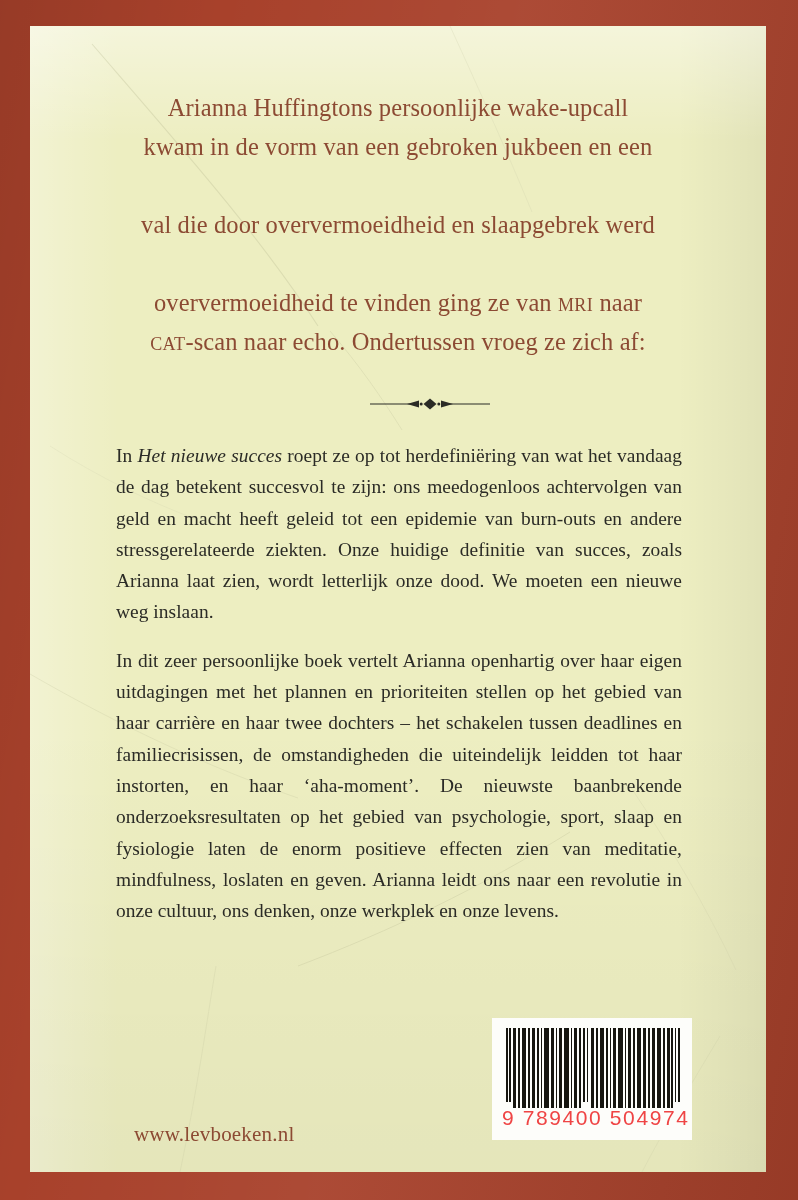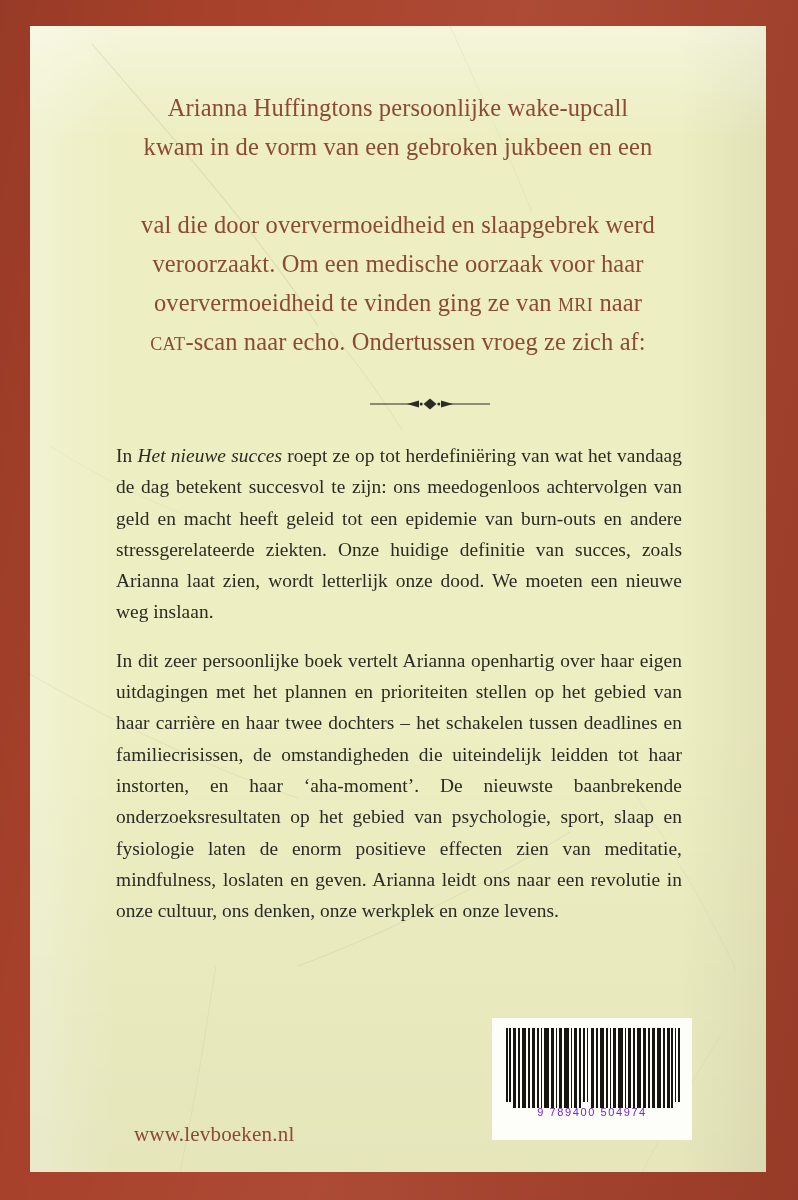--- a/index.html
+++ b/index.html
@@ -122,23 +122,23 @@
     height: 100%;
     background: #16150f;
   }
   .barcode-bars span.guard { height: 92%; }
   .barcode-digits {
     position: absolute;
     left: 10px;
     top: 88px;
     width: 180px;
     font-family: "Liberation Sans", "DejaVu Sans", sans-serif;
-    font-size: 11px;
+    font-size: 21px;
     letter-spacing: 1.6px;
-    color: #6d28d9;
+    color: #ef4444;
     text-align: center;
     white-space: nowrap;
   }
 
   .site-url {
     position: absolute;
     left: 104px;
     top: 1096px;
     color: #8c4a33;
     font-size: 21px;
@@ -164,21 +164,21 @@
       <path d="M 420 0 C 452 70 478 128 502 186" stroke="#cdceab" stroke-width="0.8" fill="none"></path>
       <path d="M 690 1010 C 660 1060 636 1100 612 1146" stroke="#c9caa4" stroke-width="0.8" fill="none"></path>
       <path d="M 20 420 C 70 452 120 476 168 494" stroke="#cfd0ad" stroke-width="0.7" fill="none"></path>
     </svg>
 
     <div class="intro">
       <span>Arianna Huffingtons persoonlijke wake-upcall</span><br>
       <span>kwam in de vorm van een gebroken jukbeen en een</span><br>
       <br>
       <span>val die door oververmoeidheid en slaapgebrek werd</span><br>
-      <span>veroorzaakt. Om een medische oorzaak voor haar</span><br>
+      <br>
       <span>oververmoeidheid te vinden ging ze van </span><span class="sc">mri</span><span> naar</span><br>
       <span class="sc">cat</span><span>-scan naar echo. Ondertussen vroeg ze zich af:</span><br>
     </div>
 
     <svg class="ornament" viewBox="0 0 122 16" aria-hidden="true">
       <path d="M 1 8 L 44 8" stroke="#2b2b26" stroke-width="1.1" fill="none"></path>
       <path d="M 78 8 L 121 8" stroke="#2b2b26" stroke-width="1.1" fill="none"></path>
       <path d="M 38 8 L 50 4.4 L 50 11.6 Z" fill="#2b2b26"></path>
       <path d="M 84 8 L 72 4.4 L 72 11.6 Z" fill="#2b2b26"></path>
       <path d="M 61 2.6 L 67.5 8 L 61 13.4 L 54.5 8 Z" fill="#2b2b26"></path>

